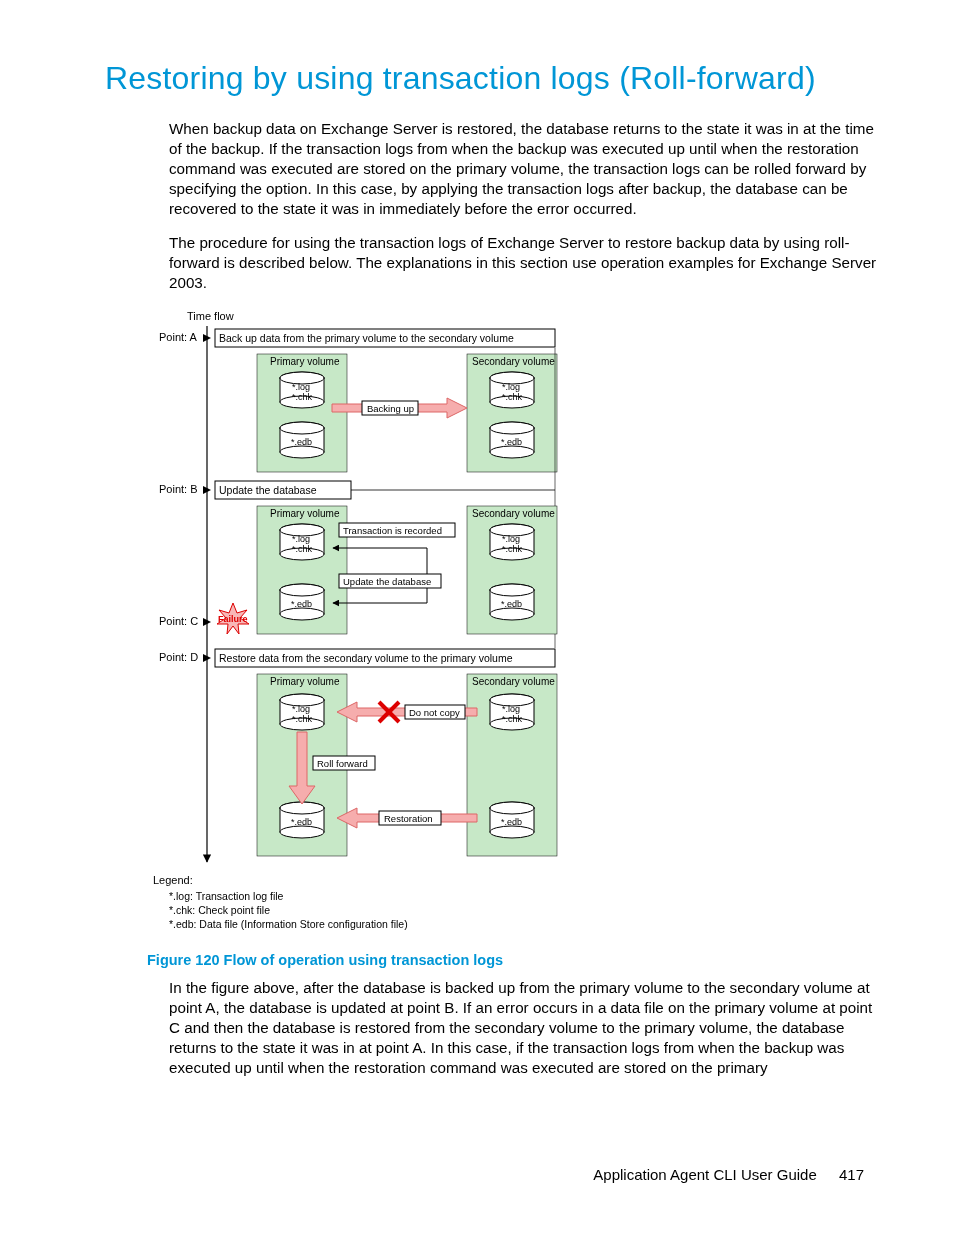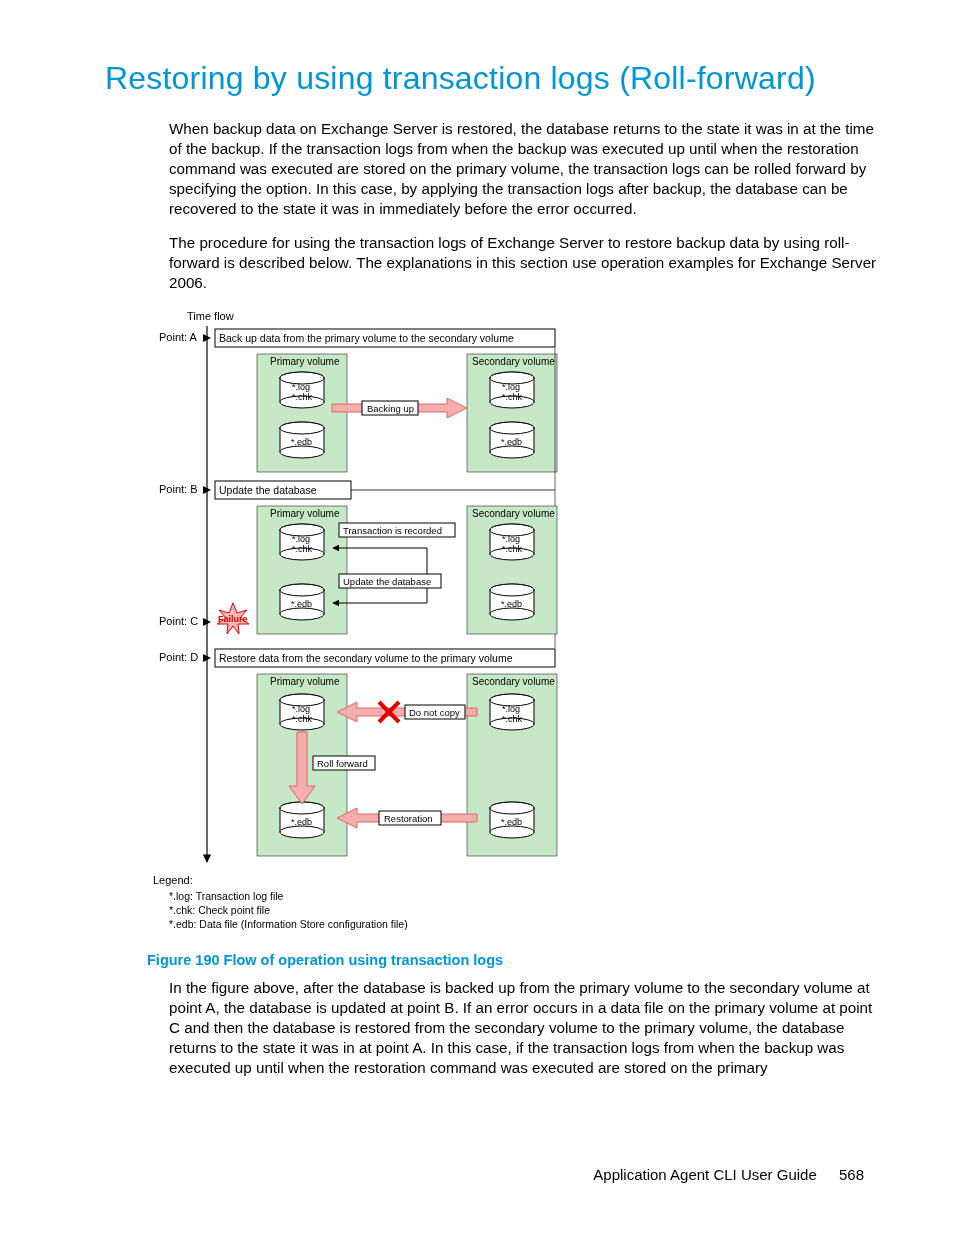--- a/index.html
+++ b/index.html
@@ -60,21 +60,21 @@
 <body>
 
 <div class="page">
   <h1>Restoring by using transaction logs (Roll-forward)</h1>
 
   <div class="body-text">
     <p>
       <span>When backup data on Exchange Server is restored, the database returns to the state it was in at the time of the backup. If the transaction logs from when the backup was executed up until when the restoration command was executed are stored on the primary volume, the transaction logs can be rolled forward by specifying the </span>
       <span> option. In this case, by applying the transaction logs after backup, the database can be recovered to the state it was in immediately before the error occurred.</span>
     </p>
-    <p>The procedure for using the transaction logs of Exchange Server to restore backup data by using roll-forward is described below. The explanations in this section use operation examples for Exchange Server 2006.</p>
+    <p>The procedure for using the transaction logs of Exchange Server to restore backup data by using roll-forward is described below. The explanations in this section use operation examples for Exchange Server 2003.</p>
   </div>
 
   <div class="figure-wrap">
     <svg width="460" height="628" viewBox="0 0 460 628">
       <defs>
         <marker id="arrR" viewBox="0 0 10 10" refX="9" refY="5" markerWidth="7" markerHeight="7" orient="auto">
           <path d="M0 0 L10 5 L0 10 z" fill="#000"></path>
         </marker>
       </defs>
 
@@ -252,23 +252,23 @@
         <text x="237" y="514" font-size="9.5">Restoration</text>
       </g>
 
       <text x="6" y="576" font-size="11">Legend:</text>
       <text x="22" y="592" font-size="10.5">*.log: Transaction log file</text>
       <text x="22" y="606" font-size="10.5">*.chk: Check point file</text>
       <text x="22" y="620" font-size="10.5">*.edb: Data file (Information Store configuration file)</text>
     </svg>
   </div>
 
-  <div class="figure-caption">Figure 190 Flow of operation using transaction logs</div>
+  <div class="figure-caption">Figure 120 Flow of operation using transaction logs</div>
 
   <div class="body-text">
     <p>In the figure above, after the database is backed up from the primary volume to the secondary volume at point A, the database is updated at point B. If an error occurs in a data file on the primary volume at point C and then the database is restored from the secondary volume to the primary volume, the database returns to the state it was in at point A. In this case, if the transaction logs from when the backup was executed up until when the restoration command was executed are stored on the primary</p>
   </div>
 </div>
 
 <div class="footer">
   <span>Application Agent CLI User Guide</span>
-  <span class="num">568</span>
+  <span class="num">417</span>
 </div>
 
 </body></html>

